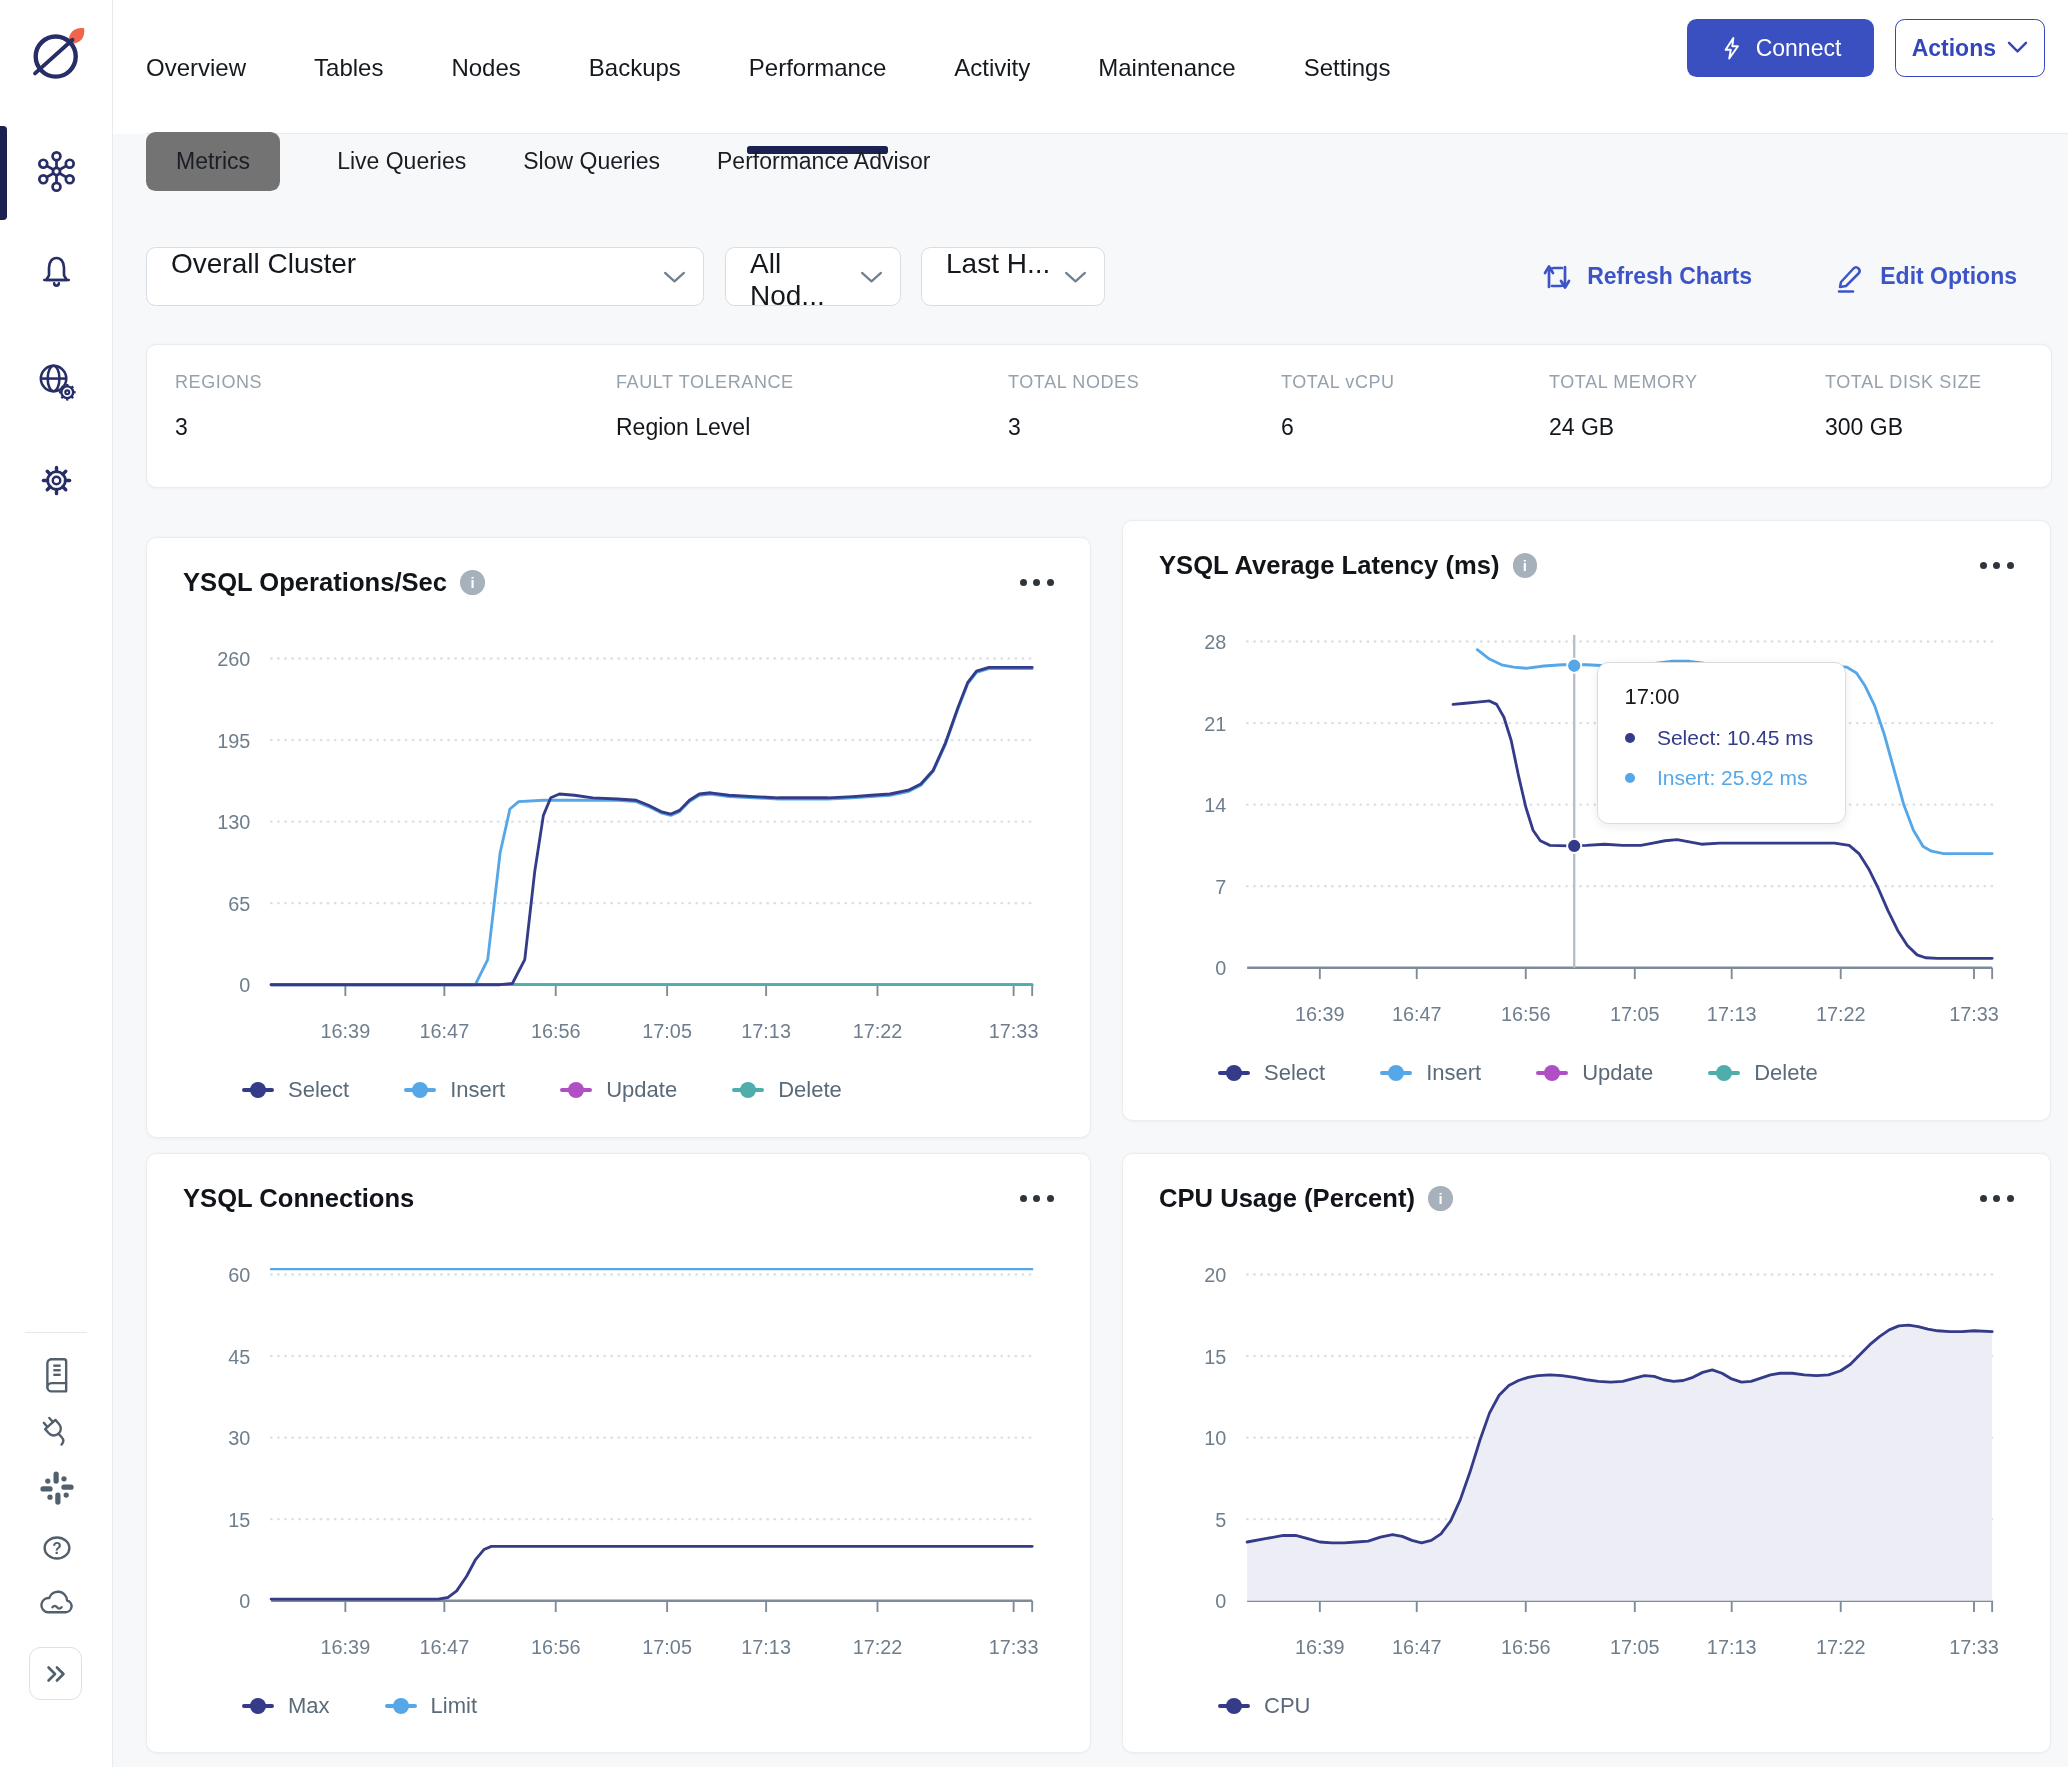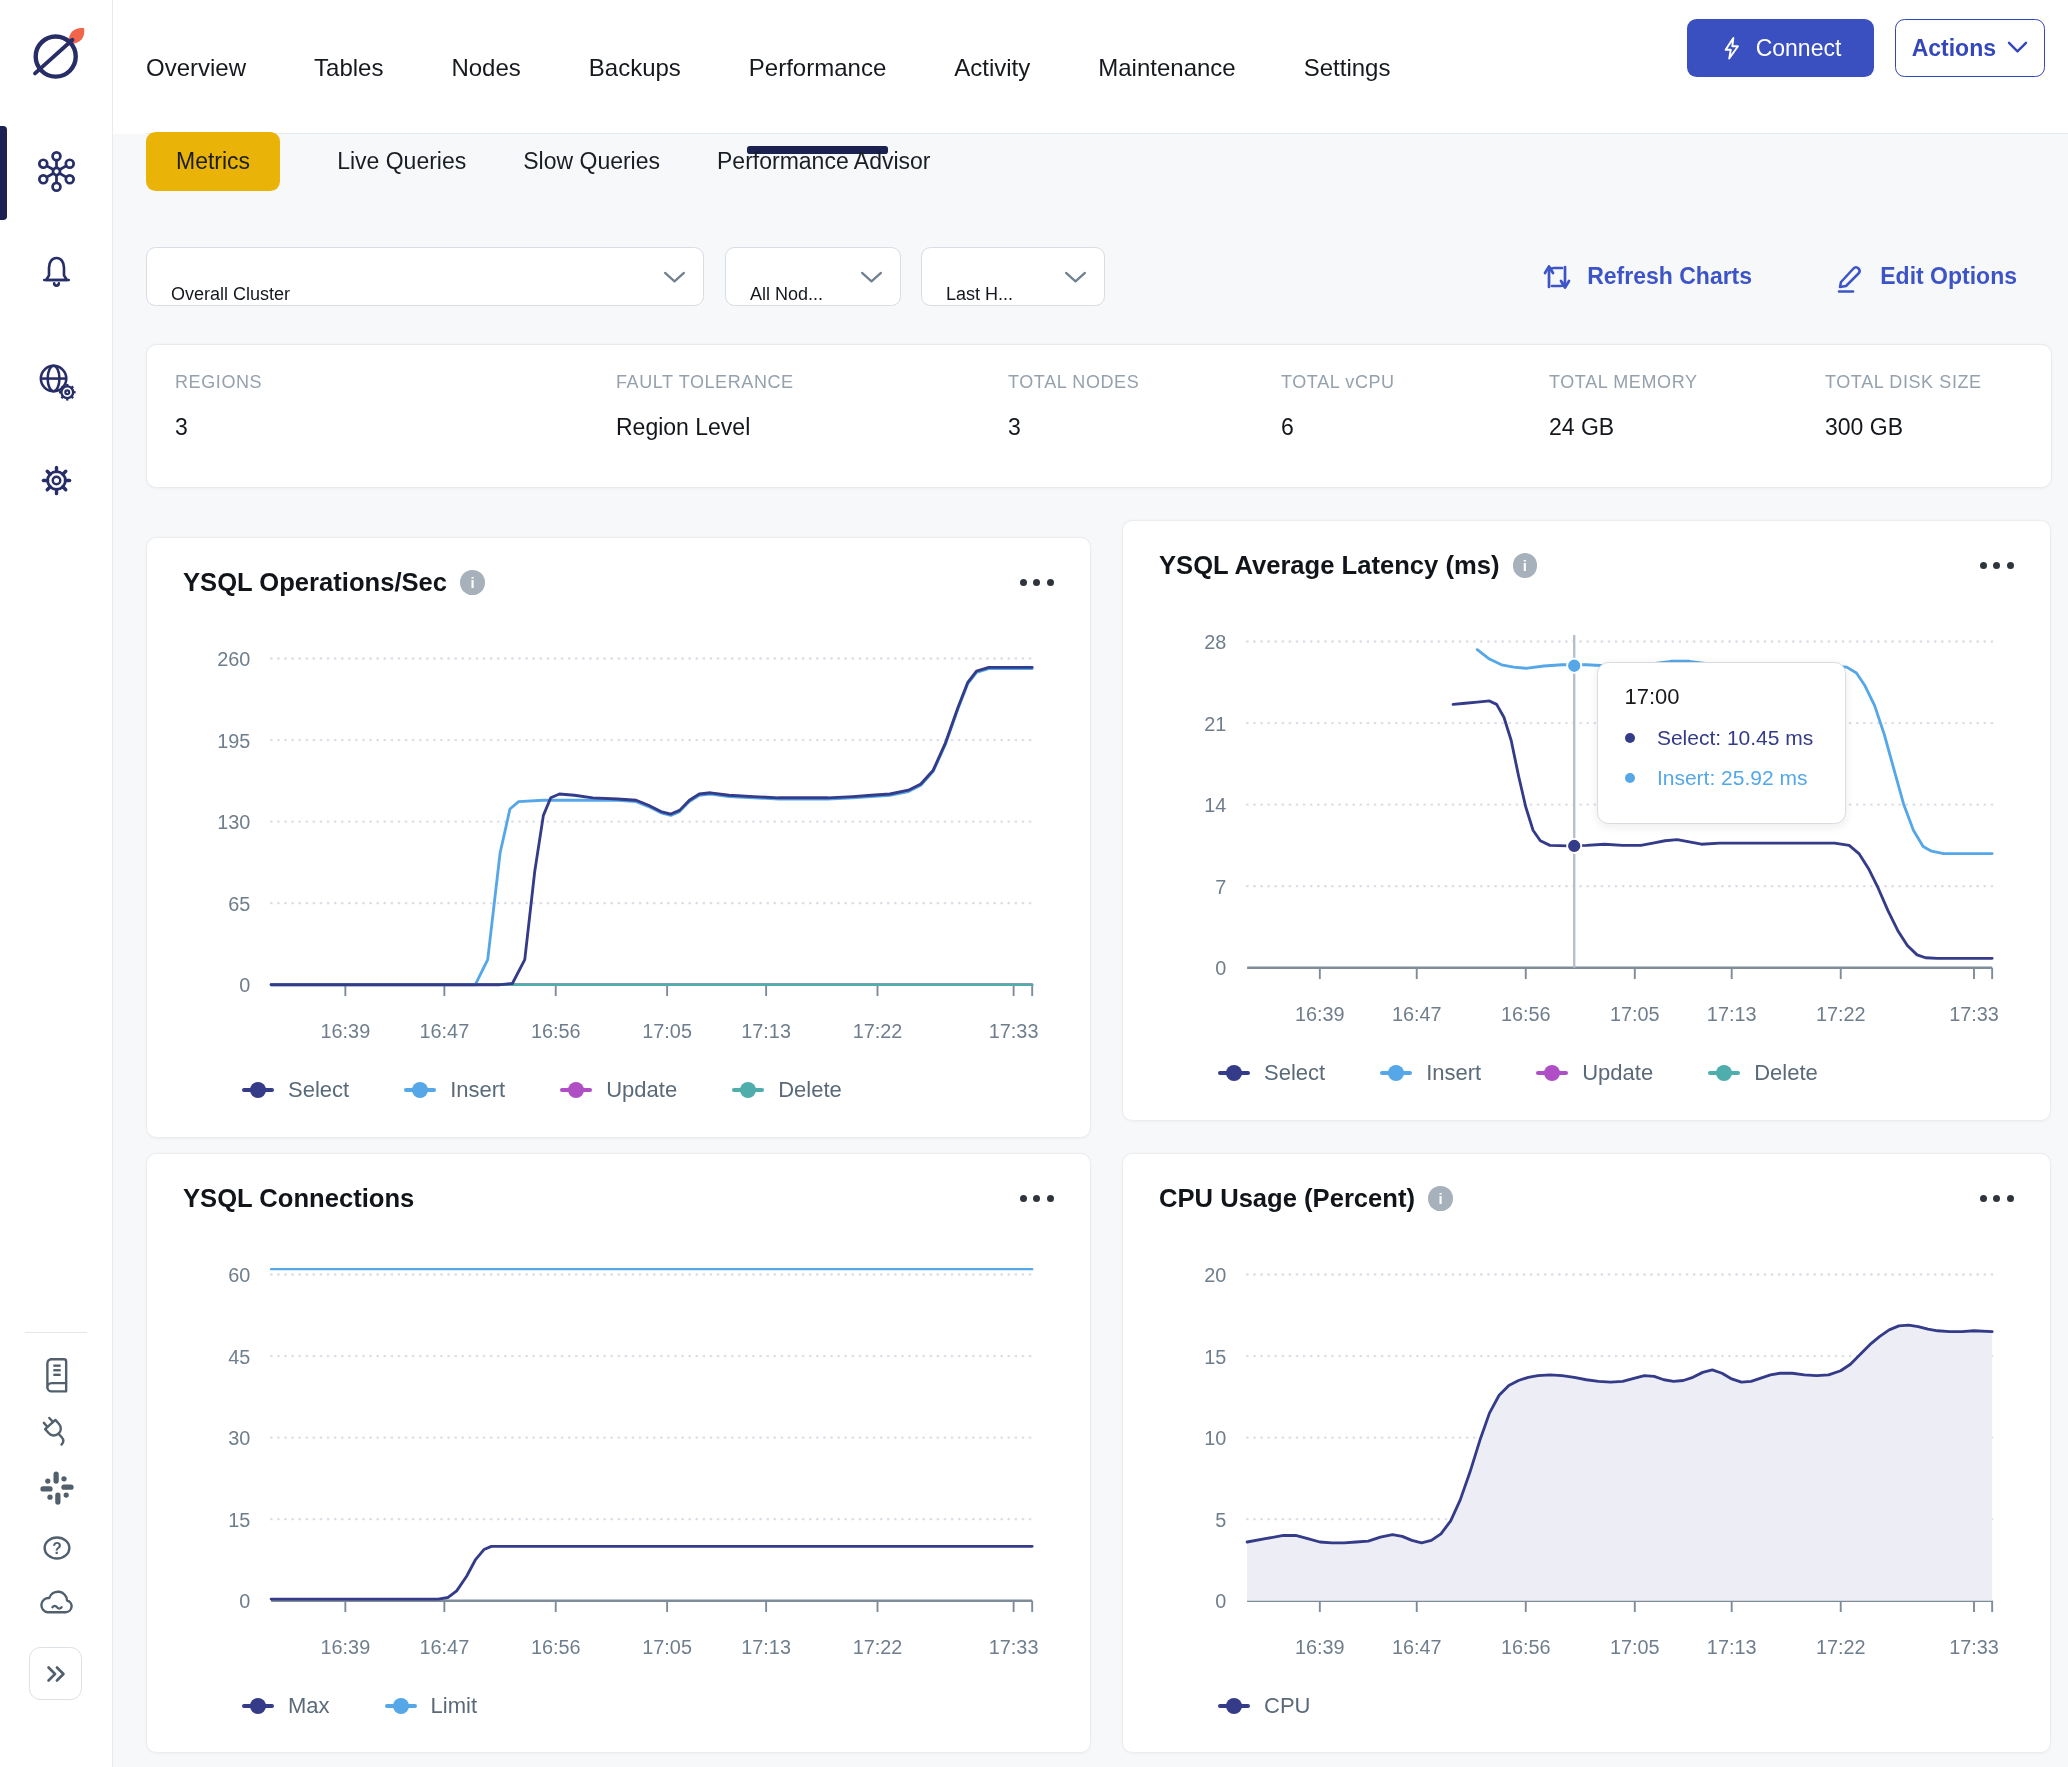--- a/index.html
+++ b/index.html
@@ -22,25 +22,25 @@
   .topnav-border { position:absolute; left:33px; right:0; bottom:0; height:0.9px; background:#E7EAED; }
   .tabs { position:absolute; left:33px; top:0; height:134px; display:flex; gap:68px; }
   .tab { position:relative; height:134px; padding-top:34px; font-size:24px; font-weight:500; color:#161A1F;margin-top:20px; }
   .tab.active::after { content:""; position:absolute; left:-1.9px; right:-1.9px; bottom:0; height:8.5px; background:#1B2150; border-radius:2.8px; }
   .btn-connect { position:absolute; left:1574px; top:19px; width:187px; height:58px; background:#3A4FC0; border-radius:9.5px; display:flex; align-items:center; justify-content:center; gap:11.4px; color:#fff; font-size:23px; font-weight:400; }
   .btn-actions { position:absolute; left:1782px; top:19px; width:150px; height:58px; background:#fff; border:1.9px solid #3347BB; border-radius:9.5px; display:flex; align-items:center; justify-content:center; gap:11.4px; color:#3347BB; font-size:23px; font-weight:700; }
 
   
   .subtabs { position:absolute; left:146px; top:132px; height:59px; display:flex; align-items:center; gap:57px; }
   .subtab { font-size:23px; font-weight:500; color:#1A1E24; }
-  .subtab.pill { background:#eab308; border-radius:9.5px; height:59px; display:flex; align-items:center; padding:4px 30px; }
+  .subtab.pill { background:#737373; border-radius:9.5px; height:59px; display:flex; align-items:center; padding:4px 30px; }
 
   
   .filters { position:absolute; left:146px; top:247px; height:59px; }
-  .dd { position:absolute; top:0; height:59px; background:#fff; border:1.4px solid #D8DDE3; border-radius:9.5px; display:flex; align-items:flex-end; padding:0 49px 0 24px; font-size:18px; color:#14181D; }
+  .dd { position:absolute; top:0; height:59px; background:#fff; border:1.4px solid #D8DDE3; border-radius:9.5px; display:flex; align-items:flex-start; padding:0 49px 0 24px; font-size:28px; color:#14181D; }
   .dd .chev { position:absolute; right:17px; top:23px; }
   .dd1 { left:0; width:558px; }
   .dd2 { left:579px; width:176px; }
   .dd3 { left:775px; width:184px; }
   .links { position:absolute; top:247px; height:59px; left:1540px; right:0; display:flex; align-items:center; }
   .link { display:flex; align-items:center; gap:13.2px; color:#3D54C7; font-size:23px; font-weight:700; }
   .link + .link { margin-left:81px; }
 
   
   .stats { position:absolute; left:146px; top:344px; width:1906px; height:144px; background:#fff; border:0.9px solid #E9EBEF; border-radius:10.4px; box-shadow:0 0.9px 2.8px rgba(16,24,40,.04); }

